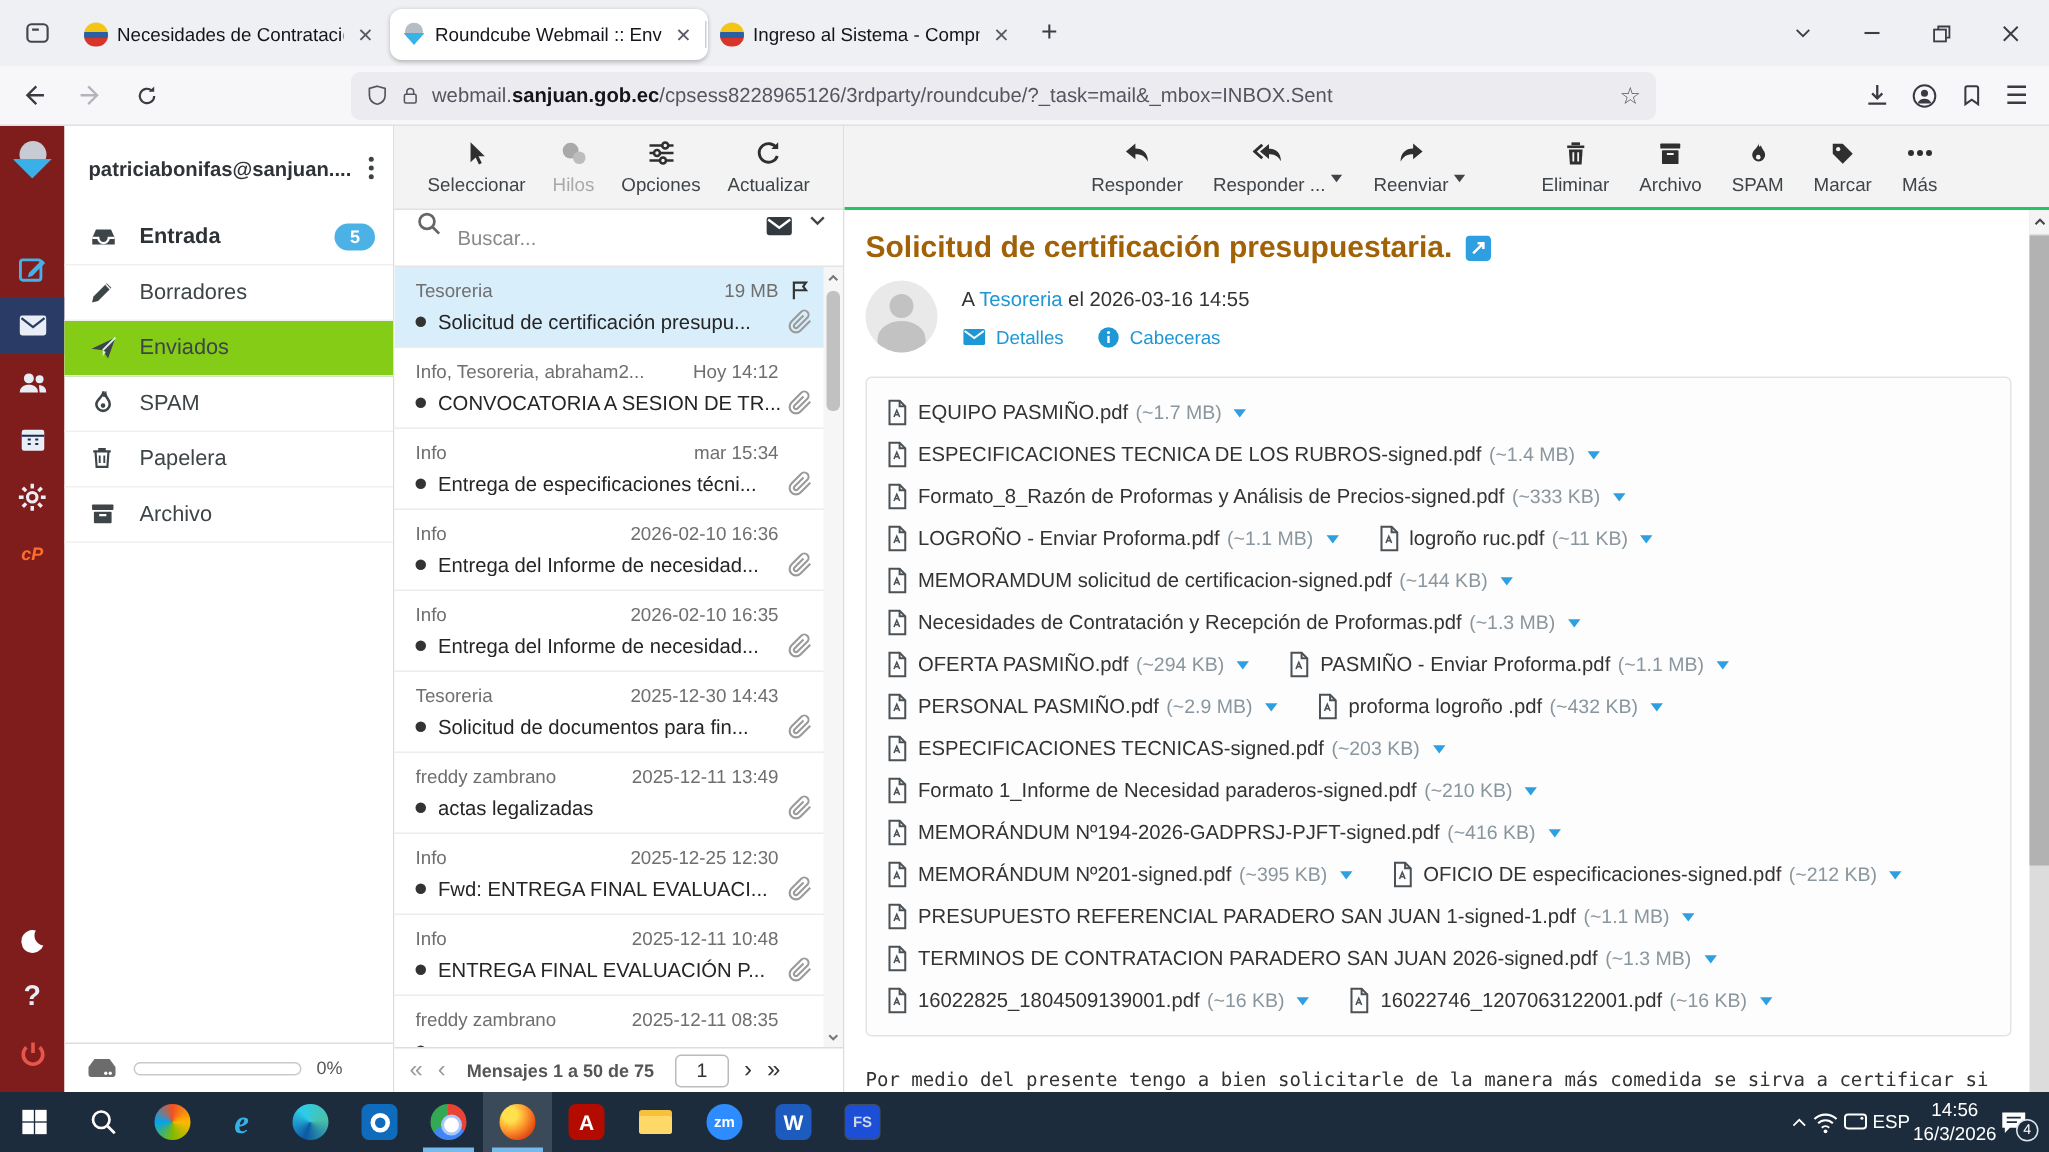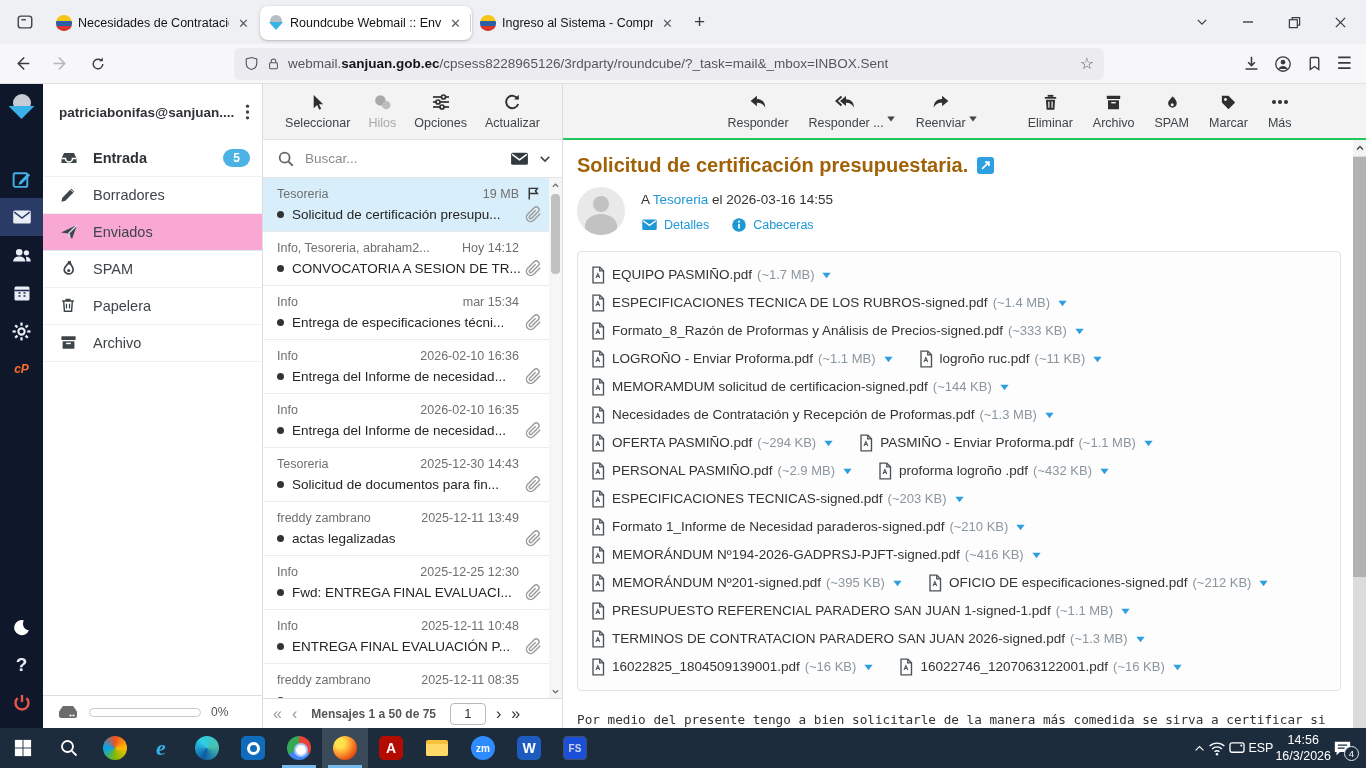--- a/index.html
+++ b/index.html
@@ -32,54 +32,54 @@
   .urlbar { flex:0 0 870px; height:32px; margin-left:120px; background:#ececf0; border-radius:6px; display:flex; align-items:center; padding:0 10px; color:#55555f; }
   .urlbar .txt { flex:1; white-space:nowrap; overflow:hidden; font-size:13.5px; margin-left:8px; }
   .urlbar .txt b { color:#15141a; font-weight:bold; }
   .star { font-size:16px; color:#55555f; }
   .nav-right { display:flex; align-items:center; gap:14px; margin-left:auto; margin-right:14px; color:#3a3a44; }
 
   
   .app { position:absolute; left:0; top:84px; width:1366px; height:644px; background:#fff; }
 
   
-  .rail { position:absolute; left:0; top:0; width:43px; height:644px; background:#0f172a; display:flex; flex-direction:column; align-items:center; }
+  .rail { position:absolute; left:0; top:0; width:43px; height:644px; background:#7f1d1d; display:flex; flex-direction:column; align-items:center; }
   .rail .logo { margin:10px 0 40px; position:relative; width:28px; height:26px; }
   .rail .logo .ball { position:absolute; left:5px; top:0; width:18px; height:18px; border-radius:50%; background:#c7cbd3; }
   .rail .logo .dia { position:absolute; left:1px; top:12px; width:26px; height:13px; background:#3ab0e8; clip-path:polygon(0 0,100% 0,50% 100%); }
   .ritem { width:43px; height:38px; display:flex; align-items:center; justify-content:center; color:#e9edf5; }
   .ritem.compose { color:#45b1ea; }
   .ritem.active { background:#2a3c66; }
   .ritem.cp { color:#ff6c2c; font-weight:bold; font-size:12px; font-style:italic; }
   .rail .spacer { flex:1; }
   .ritem.power { color:#e8554a; margin-bottom:6px; }
 
   
   .folders { position:absolute; left:43px; top:0; width:220px; height:644px; background:#fff; border-right:1px solid #ddd; }
   .acct { height:56px; display:flex; align-items:center; padding:0 8px 0 16px; }
   .acct .mail { font-weight:bold; font-size:13.5px; color:#2f3337; flex:1; white-space:nowrap; overflow:hidden; }
   .kebab { color:#3c4347; padding:4px; }
   .fitem { height:37px; display:flex; align-items:center; padding:0 12px 0 16px; color:#3e4549; border-bottom:1px solid #f0f0f0; font-size:14.5px; }
   .fitem .fic { width:20px; height:20px; margin-right:14px; color:#3e4549; }
   .fitem.bold { font-weight:bold; color:#2d3236; }
-  .fitem.sel { background:#f9a8d4; border-bottom-color:#d8ecf8; }
+  .fitem.sel { background:#84cc16; border-bottom-color:#d8ecf8; }
   .badge { margin-left:auto; background:#4cb2e6; color:#fff; font-size:12px; font-weight:bold; border-radius:10px; padding:2px 10px; }
   .quota { position:absolute; left:0; bottom:0; width:219px; height:33px; border-top:1px solid #ddd; display:flex; align-items:center; padding:0 14px; gap:10px; color:#555; }
   .qbar { width:112px; height:9px; border:1px solid #c9c9c9; border-radius:5px; background:#fff; }
   .qpct { font-size:12px; color:#555; }
 
   
   .listcol { position:absolute; left:263px; top:0; width:300px; height:644px; border-right:1px solid #ddd; background:#fff; }
   .ltoolbar { height:56px; background:#f3f3f3; display:flex; align-items:flex-start; justify-content:center; gap:18px; padding-top:7px; border-bottom:1px solid #e2e2e2; }
   .tbtn { display:flex; flex-direction:column; align-items:center; gap:3px; color:#3f4448; font-size:12.5px; }
   .tbtn .tic { width:22px; height:22px; display:flex; align-items:center; justify-content:center; }
   .tbtn.dis { color:#a9a9a9; }
   .tbtn-row { display:flex; align-items:flex-start; }
   .caret-sm { color:#3f4448; margin:24px 0 0 2px; }
-  .searchrow { height:38px; display:flex; align-items:center; padding:0 10px 0 14px; border-bottom:1px solid #e4e4e4; }
+  .searchrow { height:38px; display:flex; padding:0 10px 0 14px; border-bottom:1px solid #e4e4e4; }
   .searchrow .sic { color:#666; margin-right:10px; }
   .searchrow input { border:0; outline:0; flex:1; font-size:13.5px; color:#444; background:transparent; font-family:"Liberation Sans",sans-serif; }
   .searchrow input::placeholder { color:#8a8a8a; }
   .searchrow .env { color:#323a40; margin-right:8px; }
   .searchrow .chv { color:#444; }
   .msglist { position:absolute; top:94px; left:0; width:287px; height:520px; overflow:hidden; }
   .msg { height:54px; padding:7px 8px 0 14px; border-bottom:1px solid #ececec; position:relative; }
   .msg.selected { background:#d9eefb; }
   .msg .l1 { display:flex; align-items:center; color:#6f6f6f; font-size:12.5px; }
   .msg .sender { flex:1; white-space:nowrap; overflow:hidden; margin-right:6px; }

